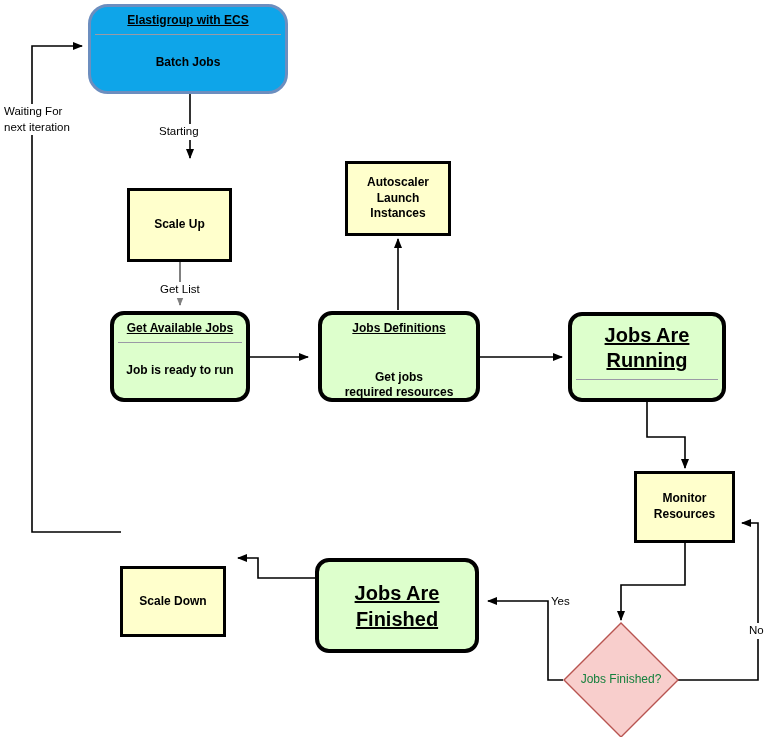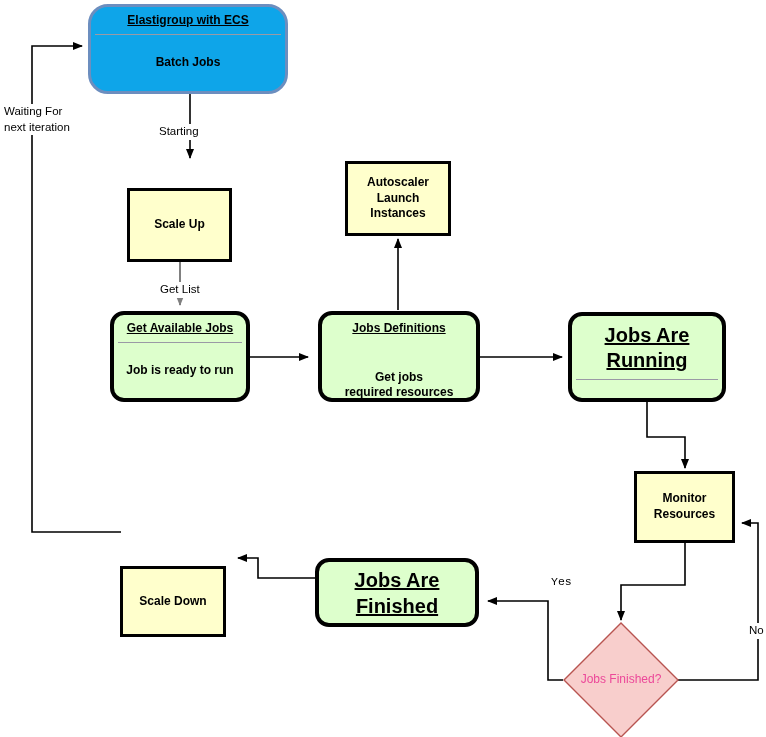--- a/index.html
+++ b/index.html
@@ -104,21 +104,21 @@
     color: #000000;
     background: #ffffff;
     padding: 0 2px;
     white-space: pre-line;
     line-height: 1.35;
     text-align: center;
   }
   .diamond-label {
     position: absolute;
     font-size: 12px;
-    color: #ec4899;
+    color: #15803d;
     text-align: center;
     white-space: nowrap;
   }
 </style>
 </head>
 <body>
 
 <div id="canvas">
 
   <svg id="edges" viewBox="0 0 766 737" width="766" height="737">
@@ -228,33 +228,33 @@
     <div class="node-body"></div>
   </div>
 
   <div class="node rect-node fill-yellow" style="left:634px; top:471px; width:101px; height:72px;">
     <div class="plain-label">Monitor
 Resources</div>
   </div>
 
   <div class="diamond-label" style="left:564px; top:672px; width:114px;">Jobs Finished?</div>
 
-  <div class="node round-node" style="left:315px; top:558px; width:164px; height:69px;">
+  <div class="node round-node" style="left:315px; top:558px; width:164px; height:95px;">
     <div class="big-center">Jobs Are 
 Finished</div>
   </div>
 
   <div class="node rect-node fill-yellow" style="left:120px; top:522px; width:106px; height:71px;margin-top:44px;">
     <div class="plain-label">Scale Down</div>
   </div>
 
   <div class="edge-label" style="left:2px; top:104px; width:86px; text-align:left;">Waiting For
 next iteration</div>
 
   <div class="edge-label" style="left:157px; top:124px;">Starting</div>
 
   <div class="edge-label" style="left:158px; top:250px;margin-top:32px;">Get List</div>
 
-  <div class="edge-label" style="left:549px; top:574px;font-family:Liberation Mono, monospace;">Yes</div>
+  <div class="edge-label" style="left:549px; top:594px;">Yes</div>
 
   <div class="edge-label" style="left:747px; top:623px;">No</div>
 
 </div>
 
 </body></html>

